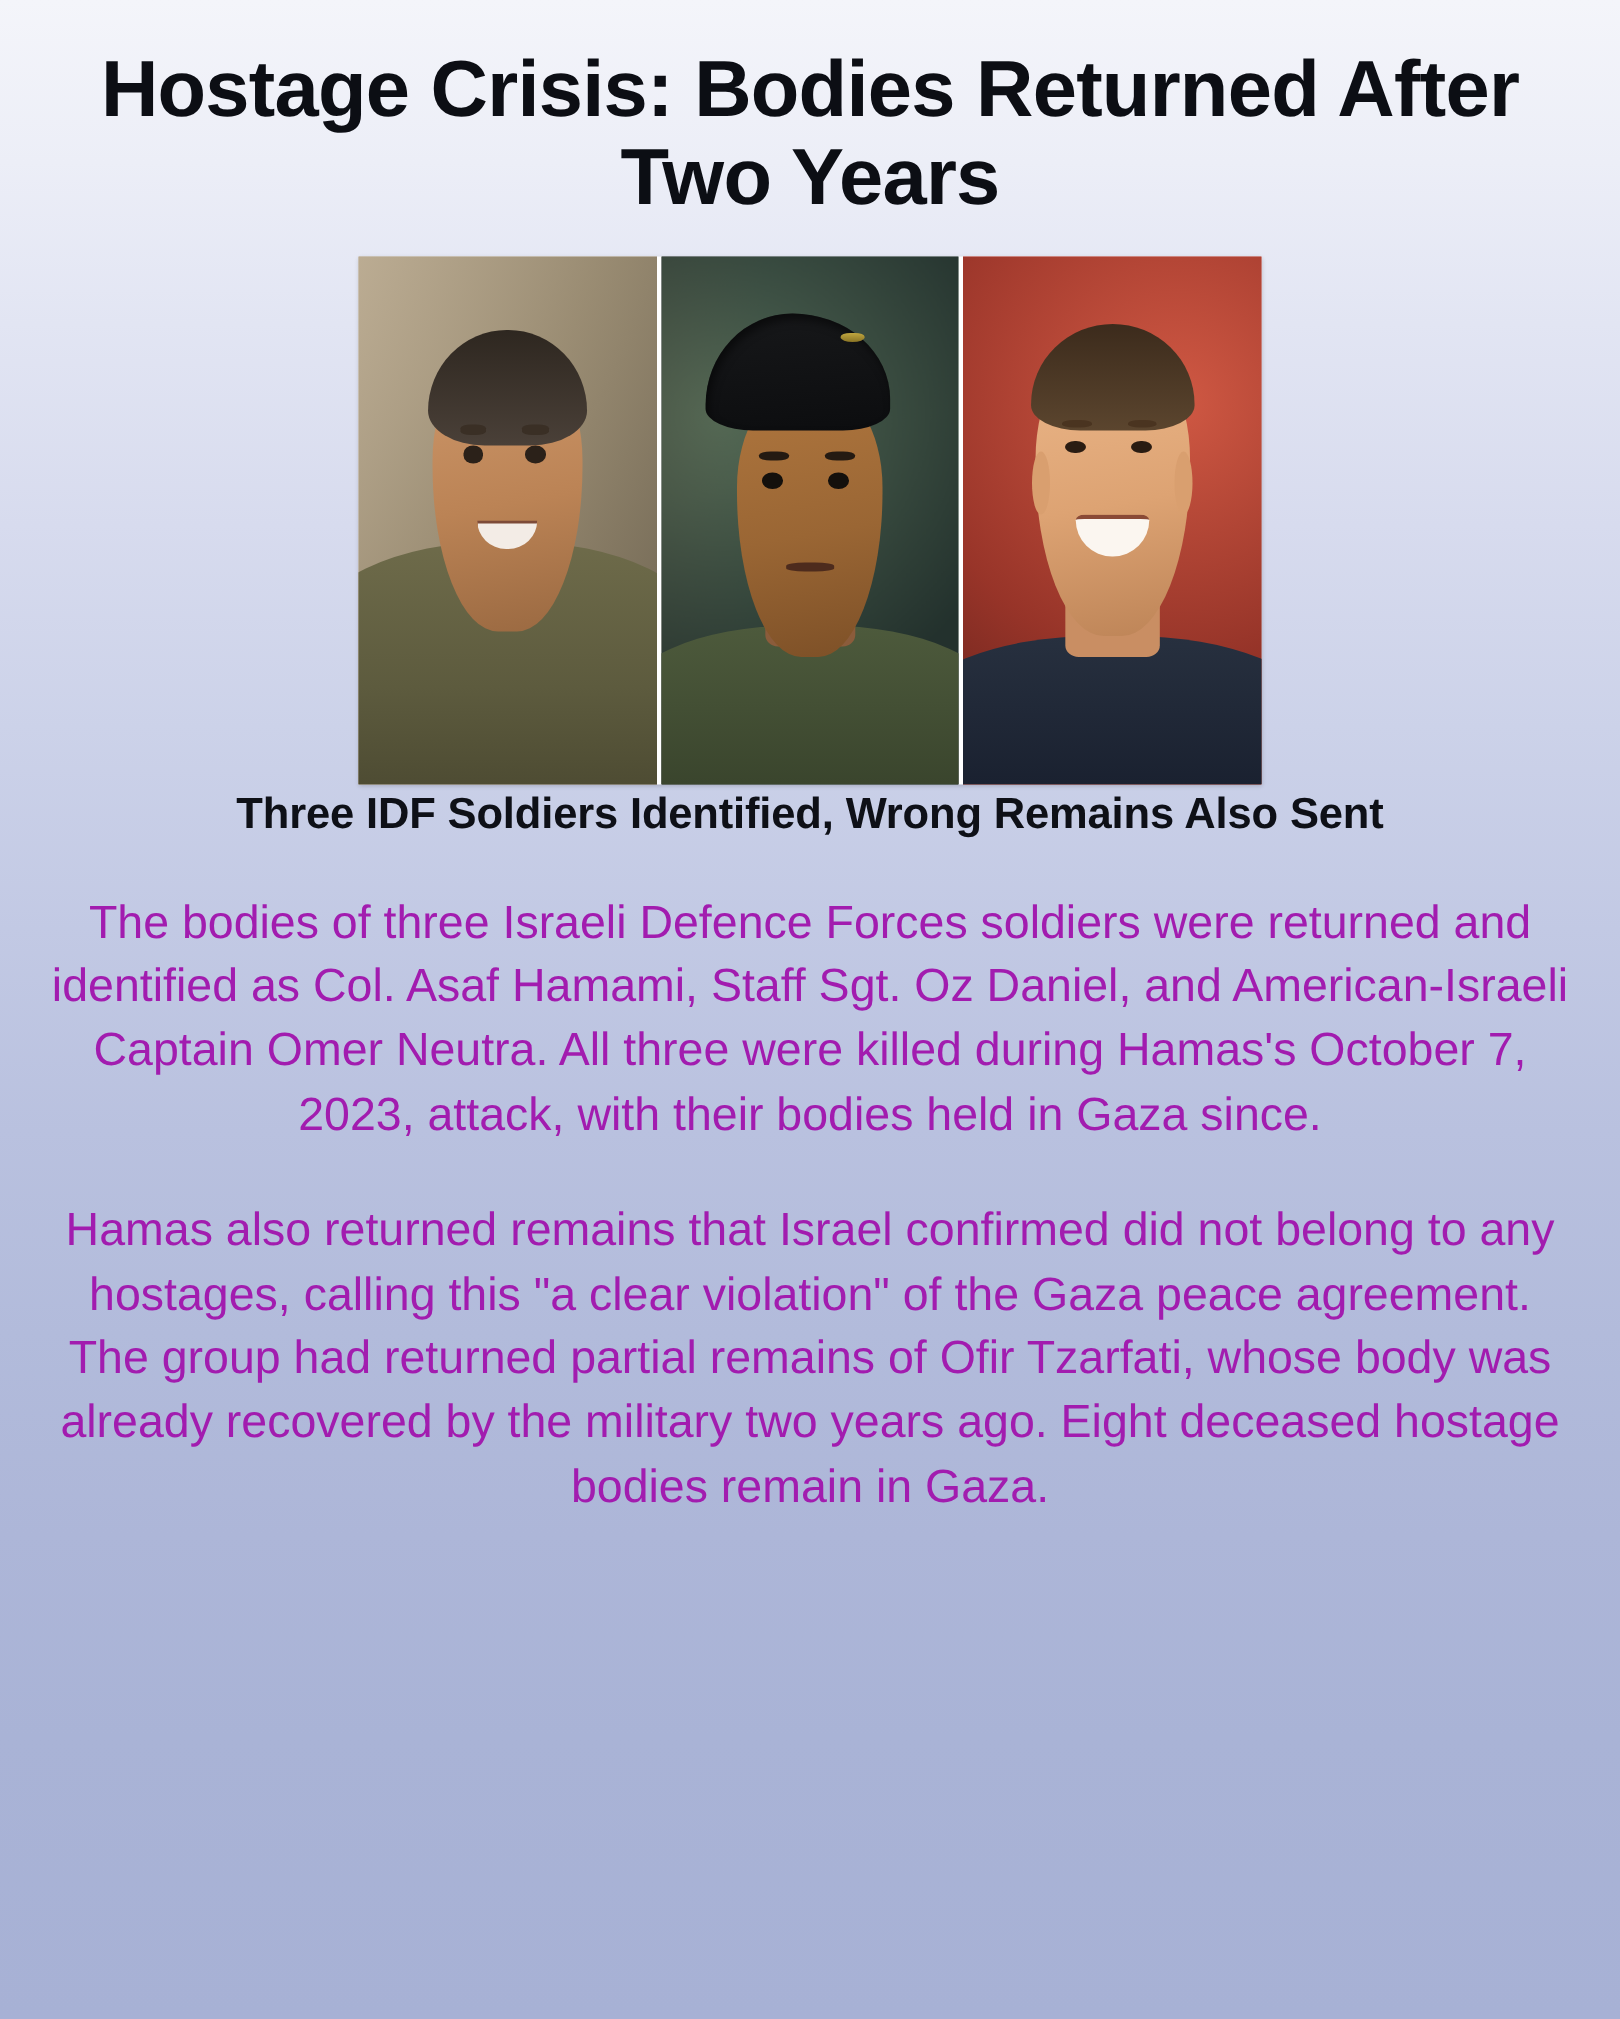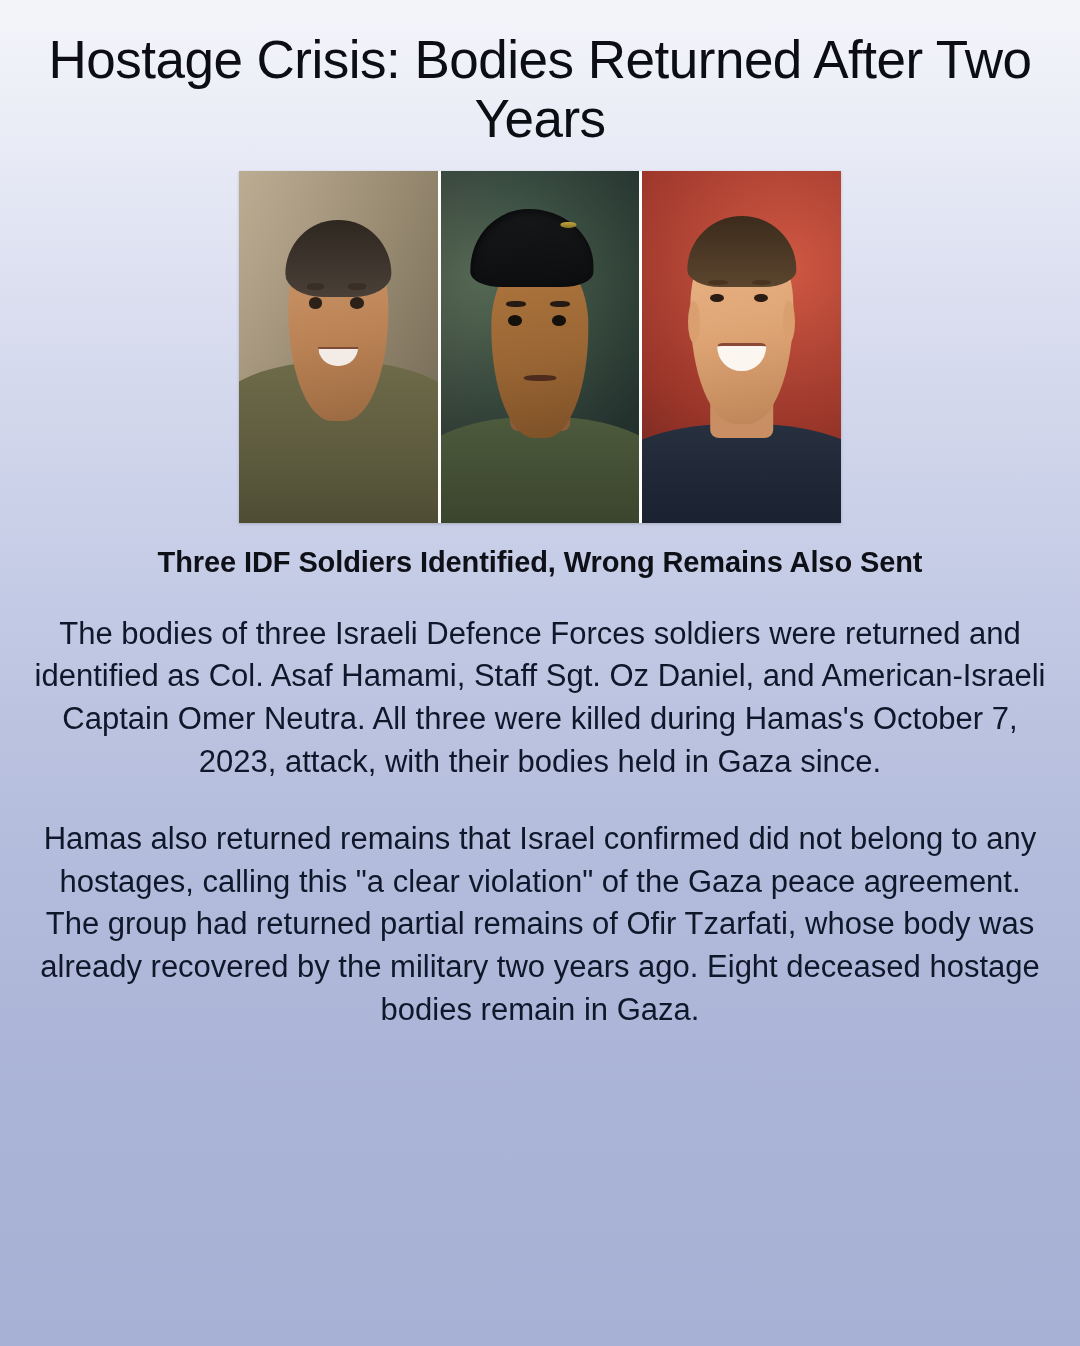--- a/index.html
+++ b/index.html
@@ -30,21 +30,21 @@
     height: 1346px;
     box-sizing: border-box;
     padding: 30px 14px 0 14px;
     display: flex;
     flex-direction: column;
     align-items: center;
   }
   .headline {
     font-size: 53px;
     line-height: 1.12;
-    font-weight: normal;
+    font-weight: bold;
     text-align: center;
     letter-spacing: -0.5px;
     color: #0c0e14;
     max-width: 1040px;
     margin: 0 0 6px 0;
   }
   .photo-strip {
     margin-top: 16px;
     display: flex;
     width: 602px;
@@ -274,34 +274,34 @@
   .p3 .smile {
     position: absolute;
     left: 50%; transform: translateX(-50%);
     top: 49%;
     width: 25%; height: 7%;
     background: #fbf6f0;
     border-radius: 12% 12% 50% 50% / 14% 14% 90% 90%;
     border-top: 3px solid #8a4a36;
   }
   .subhead {
-    margin-top: 23px;
+    margin-top: 4px;
     font-size: 29px;
     font-weight: bold;
     text-align: center;
     color: #0e1017;
     letter-spacing: -0.1px;
   }
   .body-copy {
     margin-top: 34px;
     width: 1020px;
     font-size: 31px;
     line-height: 1.38;
     text-align: center;
-    color: #0f172a;
+    color: #a21caf;
   }
   .body-copy p {
     margin: 0 0 34px 0;
   }
   .body-copy p:last-child {
     margin-bottom: 0;
   }
 </style>
 </head>
 <body>

